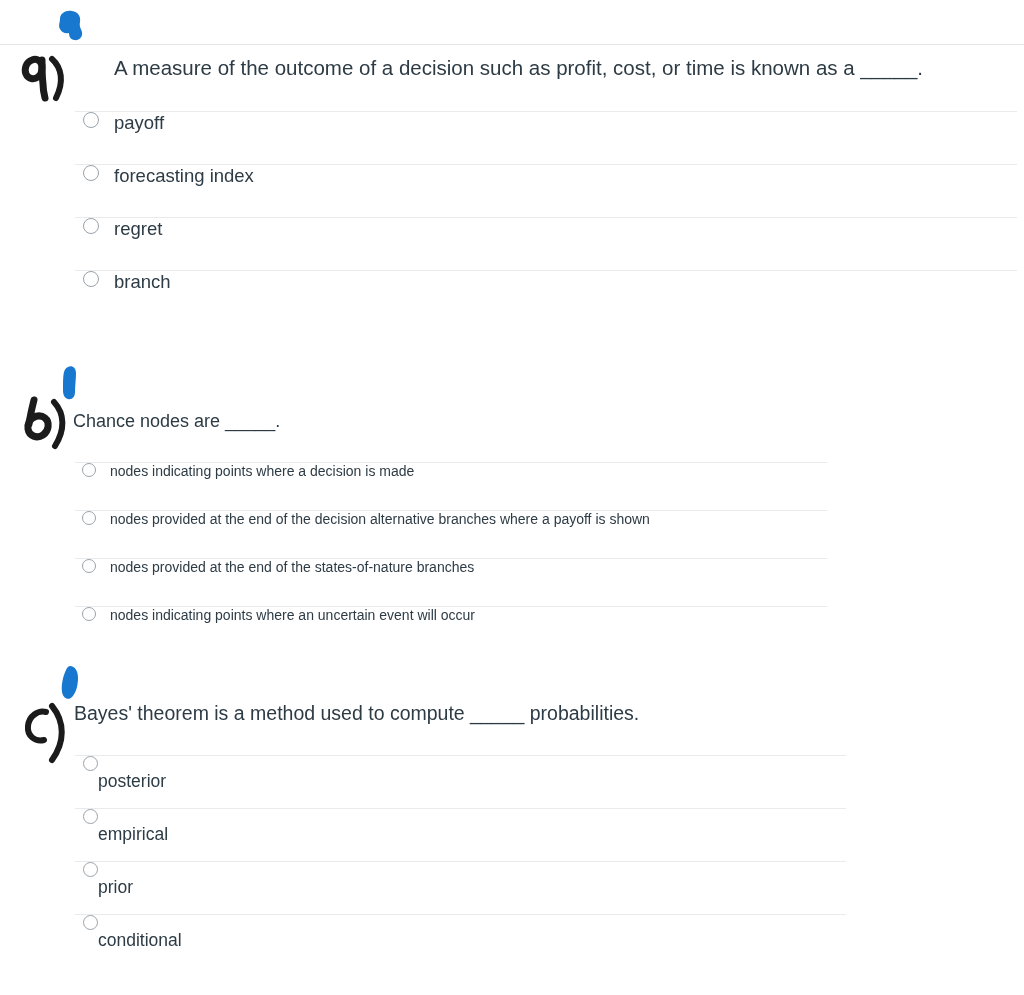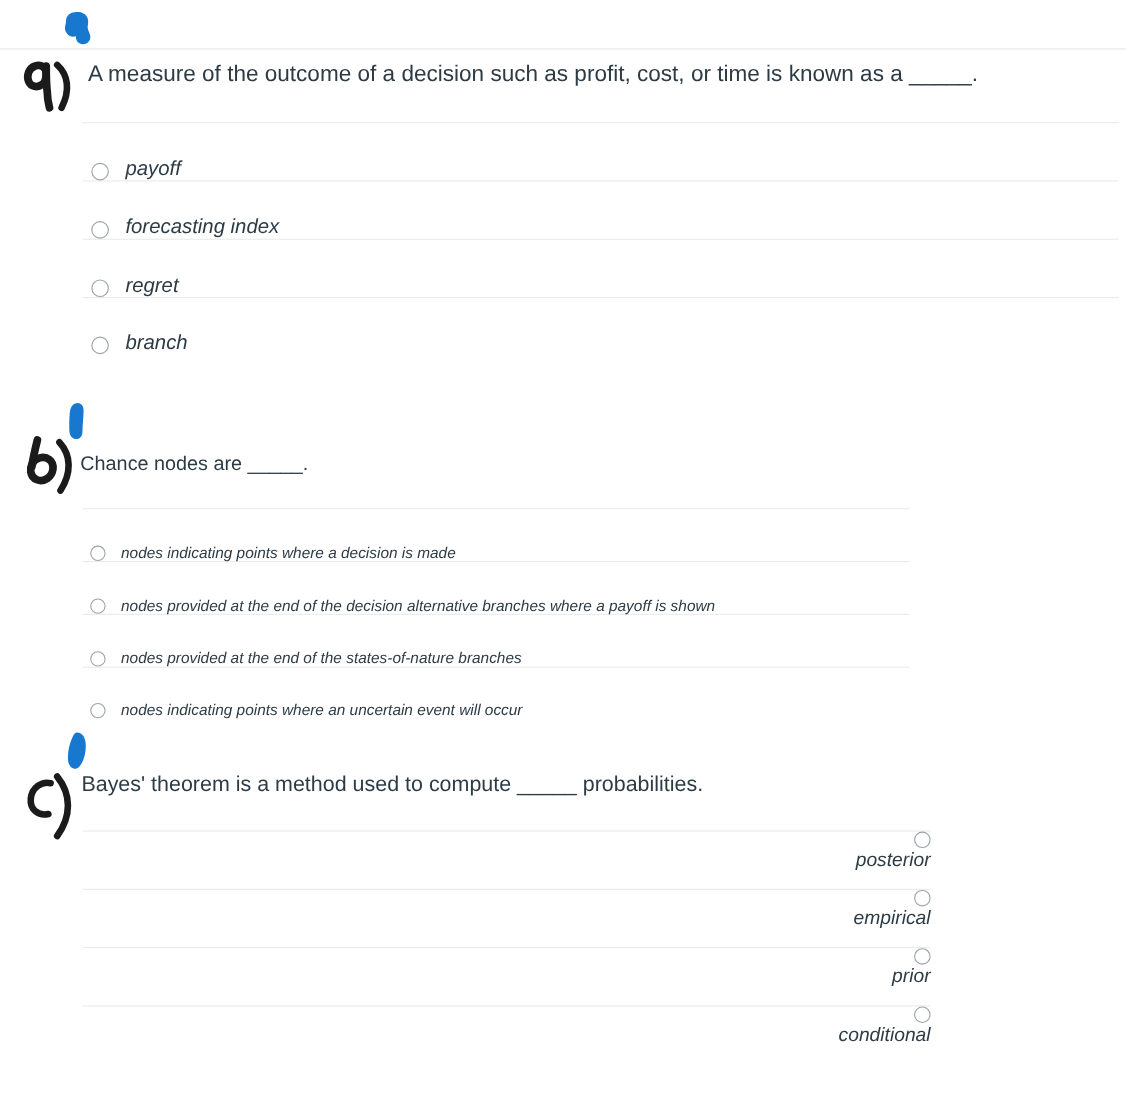--- a/index.html
+++ b/index.html
@@ -43,45 +43,44 @@
   }
 
   .options {
     margin: 0;
     padding: 0;
     list-style: none;
   }
 
   .option-row {
     display: flex;
-    align-items: flex-end;
+    align-items: flex-start;
     border-top: 1px solid #e8eaec;
     box-sizing: border-box;
-    font-style: italic;
   }
   .option-row:last-child {
     border-bottom: 1px solid transparent;
   }
 
   .radio {
     flex: 0 0 auto;
     border-radius: 50%;
     border: 1px solid #9aa3aa;
     background: #ffffff;
     box-sizing: border-box;
   }
 
   .option-label {
     color: #2d3b45;
     white-space: nowrap;
   }
 
   
   #q1 { left: 0px; top: 54px; width: 1024px; }
-  #q1 .question-text { font-size: 20.5px; margin-left: 80px; }
+  #q1 .question-text { font-size: 20.5px; margin-left: 114px; }
   #q1 .options { margin-top: 29px; }
   #q1 .option-row { height: 53px; margin-left: 75px; width: 942px; padding-left: 8px; }
   #q1 .radio { width: 16px; height: 16px; }
   #q1 .option-label { font-size: 18.5px; margin-left: 15px; }
 
   
   #q2 { left: 0px; top: 396px; width: 1024px; }
   #q2 .question-text { font-size: 18px; margin-left: 73px; margin-top: 13px; }
   #q2 .options { margin-top: 29px; }
   #q2 .option-row { height: 48px; margin-left: 75px; width: 752px; padding-left: 7px; }

